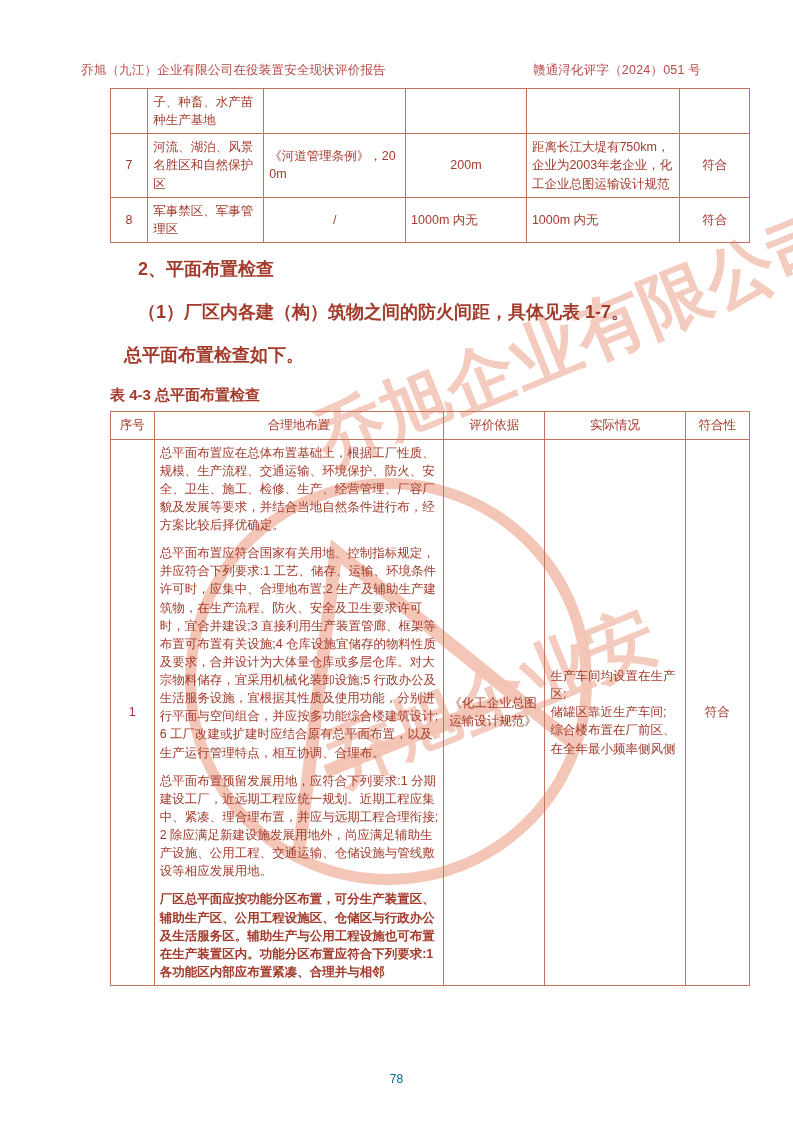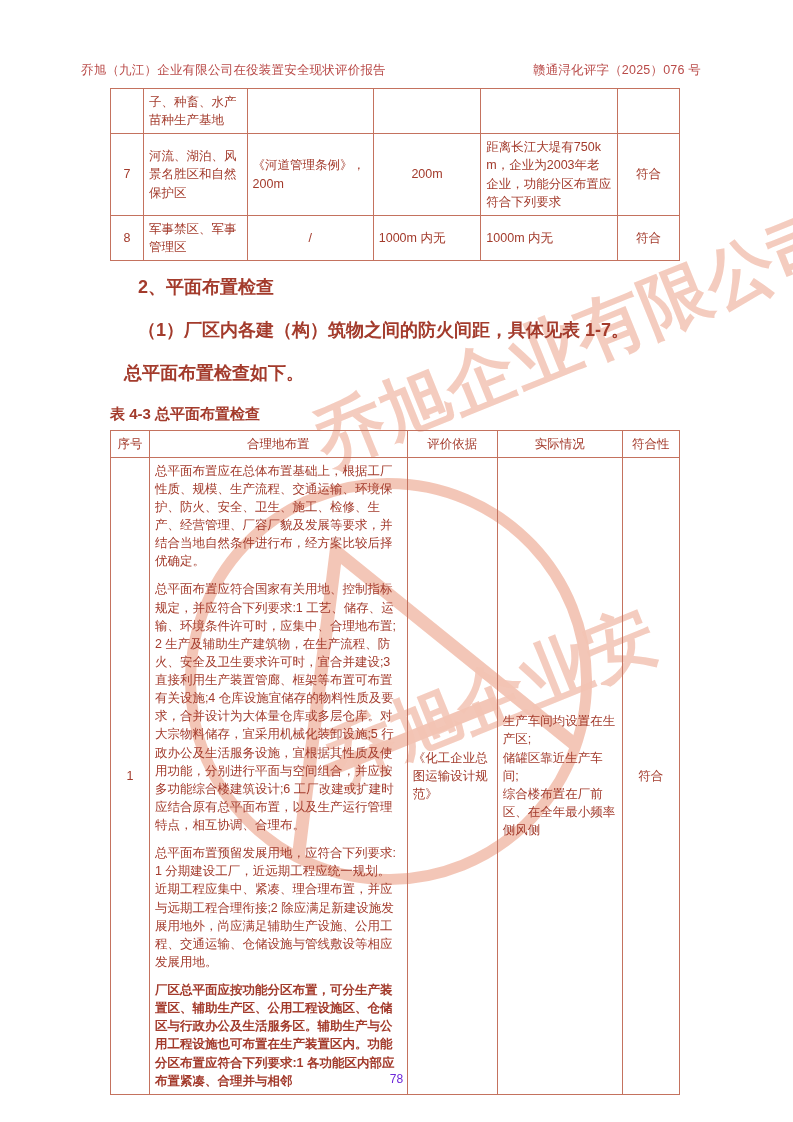--- a/index.html
+++ b/index.html
@@ -54,21 +54,21 @@
   .content {
     position: absolute;
     top: 88px;
     left: 110px;
     width: 570px;
     z-index: 2;
   }
 
   table.doc {
     border-collapse: collapse;
-    width: 570px;
+    width: 640px;
     table-layout: fixed;
   }
   table.doc td, table.doc th {
     border: 1px solid #c4725e;
     padding: 4px 5px;
     font-size: 12.5px;
     line-height: 1.45;
     color: #a33b2c;
     vertical-align: top;
     font-family: "Liberation Sans", sans-serif;
@@ -105,21 +105,21 @@
   .cellblock { margin: 0 0 10px 0; }
   .cellblock:last-child { margin-bottom: 0; font-weight: bold; }
 
   .pagenum {
     position: absolute;
     bottom: 36px;
     left: 0;
     width: 793px;
     text-align: center;
     font-size: 12px;
-    color: #6d28d9;
+    color: #0369a1;
     font-family: "Liberation Sans", sans-serif;
     z-index: 2;
   }
 </style>
 </head>
 <body>
 
 <div class="page">
 
   <svg class="watermark" viewBox="0 0 793 1122" xmlns="http://www.w3.org/2000/svg">
@@ -129,21 +129,21 @@
       <circle cx="0" cy="-20" r="198" stroke-width="11"></circle>
     </g>
     <g transform="translate(400,620) rotate(-22)" fill="#f3c4b4" opacity="0.85" style="font-family:'Liberation Sans',sans-serif;font-size:70px;font-weight:bold;">
       <text x="-10" y="-170">乔旭企业有限公司</text>
       <text x="-120" y="130">乔旭企业安</text>
     </g>
   </svg>
 
   <div class="header">
     <span>乔旭（九江）企业有限公司在役装置安全现状评价报告</span>
-    <span>赣通浔化评字（2025）076 号</span>
+    <span>赣通浔化评字（2024）051 号</span>
   </div>
 
   <div class="content">
 
     <table class="doc">
       <colgroup>
         <col style="width:32px">
         <col style="width:100px">
         <col style="width:122px">
         <col style="width:104px">
@@ -157,21 +157,21 @@
           <td></td>
           <td></td>
           <td></td>
           <td class="c-center"></td>
         </tr>
         <tr>
           <td class="c-center">7</td>
           <td class="c-mid">河流、湖泊、风景名胜区和自然保护区</td>
           <td class="c-mid">《河道管理条例》，200m</td>
           <td class="c-center">200m</td>
-          <td class="c-mid">距离长江大堤有750km，企业为2003年老企业，功能分区布置应符合下列要求</td>
+          <td class="c-mid">距离长江大堤有750km，企业为2003年老企业，化工企业总图运输设计规范</td>
           <td class="c-center">符合</td>
         </tr>
         <tr>
           <td class="c-center">8</td>
           <td class="c-mid">军事禁区、军事管理区</td>
           <td class="c-center">/</td>
           <td class="c-mid">1000m 内无</td>
           <td class="c-mid">1000m 内无</td>
           <td class="c-center">符合</td>
         </tr>

